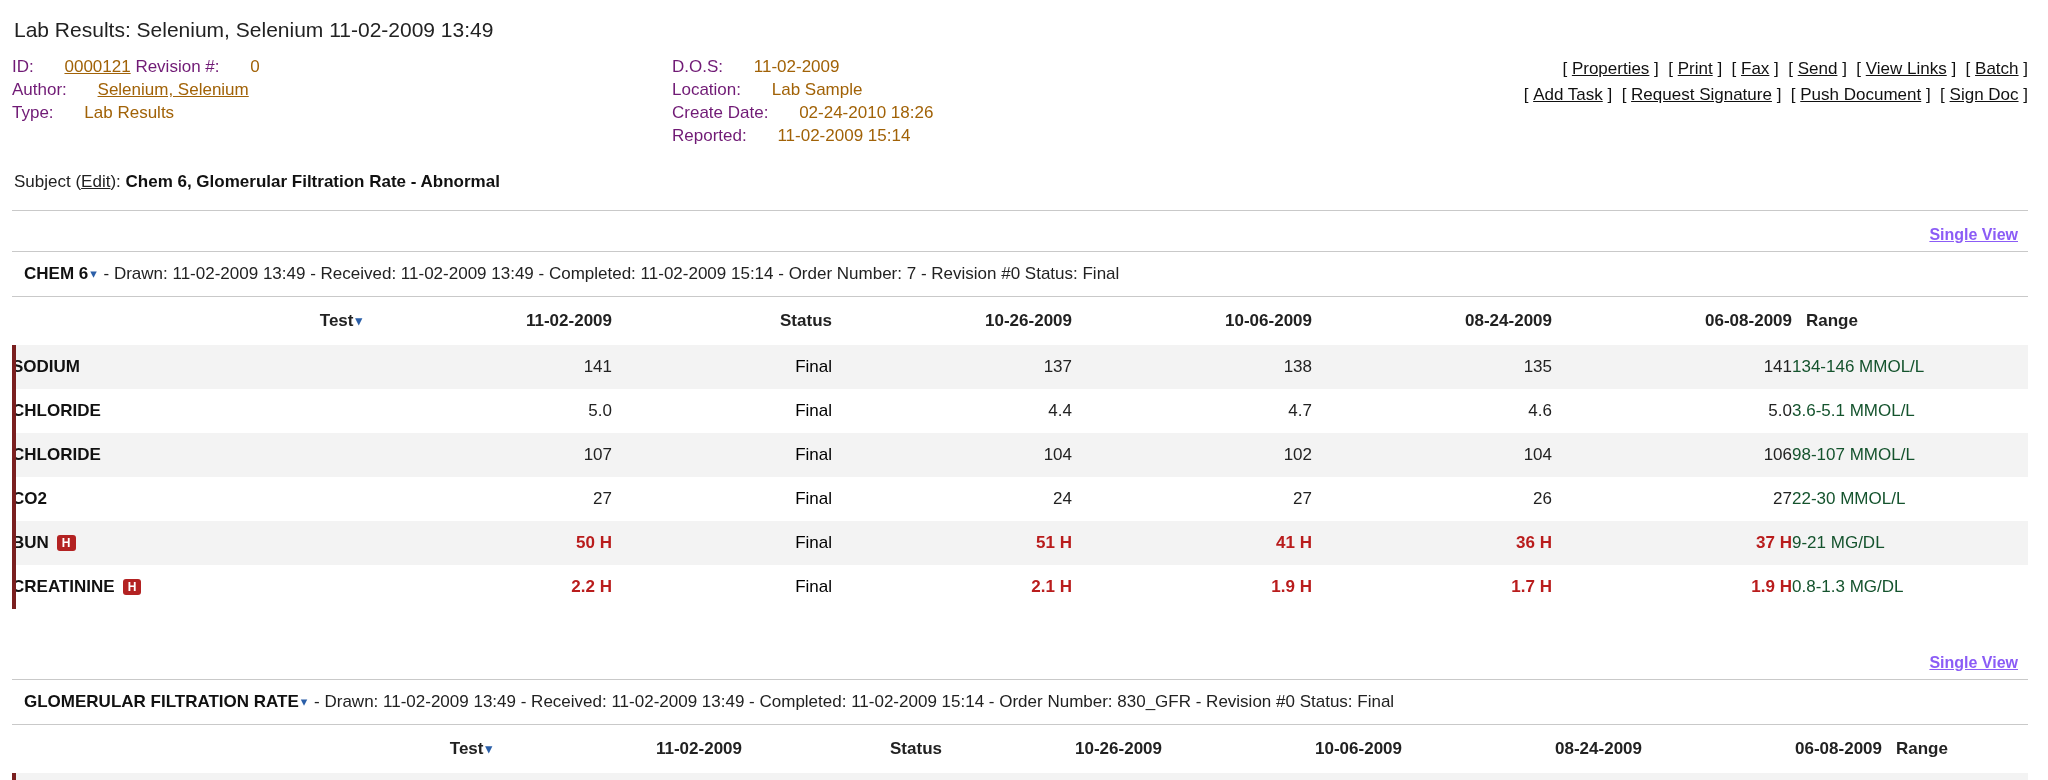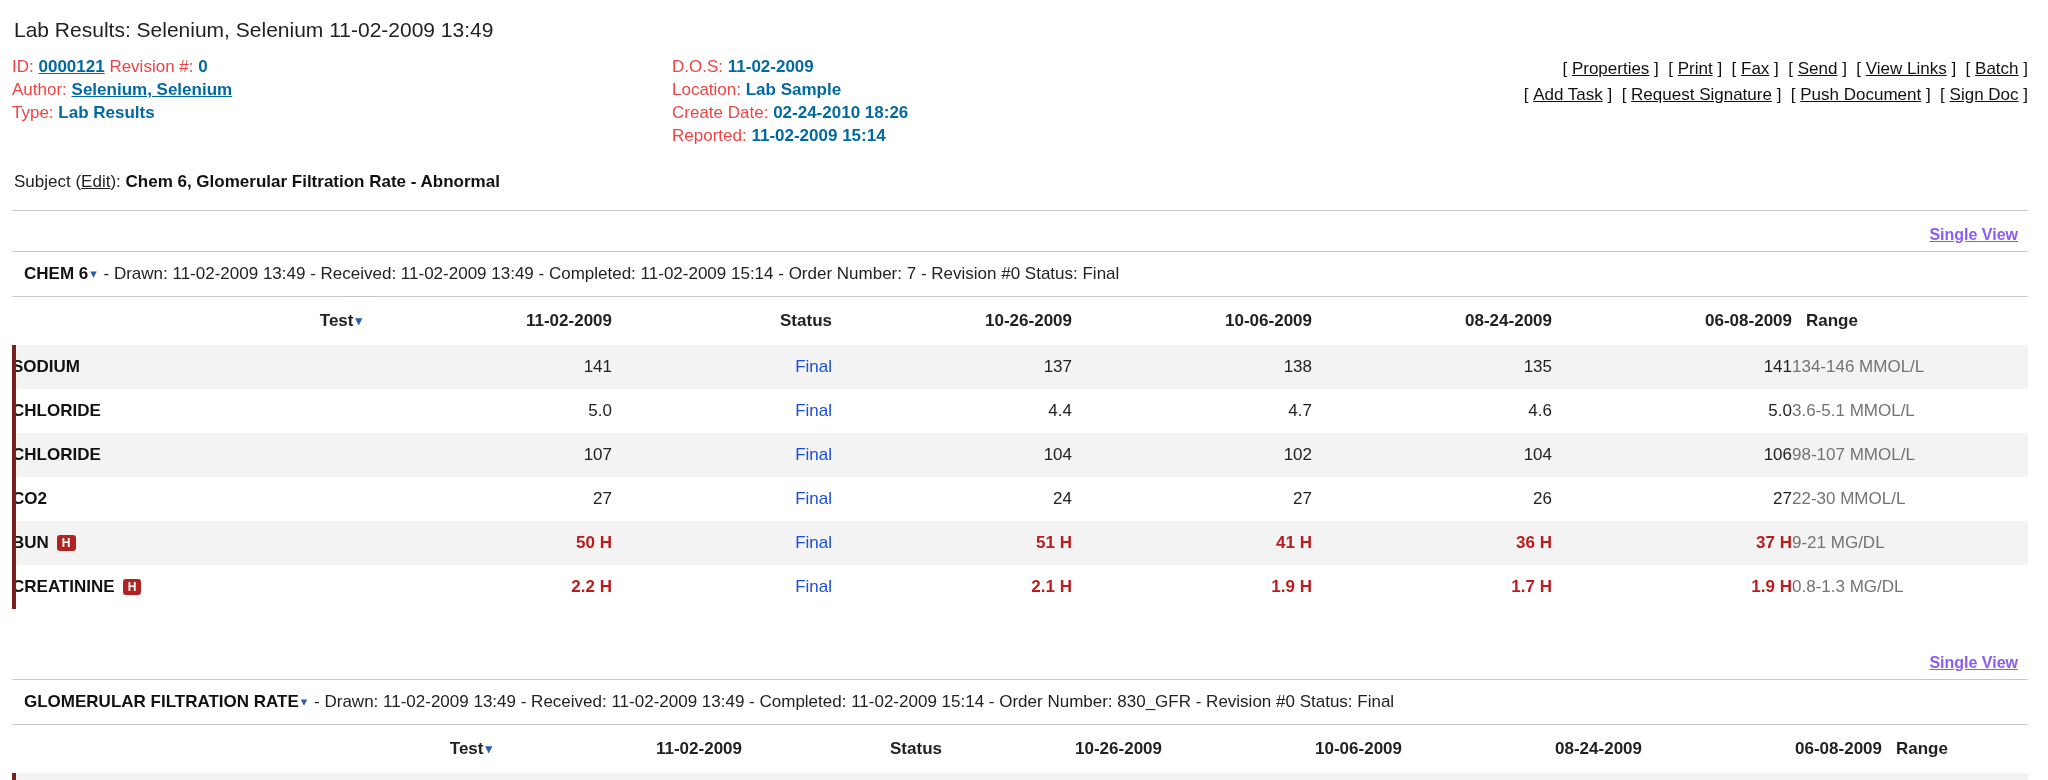--- a/index.html
+++ b/index.html
@@ -38,22 +38,22 @@
   .meta-col-mid {
     flex: 0 0 640px;
     line-height: 1.35;
   }
   .meta-col-right {
     flex: 1 1 auto;
     text-align: right;
     line-height: 1.5;
     white-space: nowrap;
   }
-  .meta-label { color: #ef4444; }
-  .meta-value { font-weight: bold; color: #0369a1; }
+  .meta-label { color: #701a75; }
+  .meta-value { font-weight: normal; color: #a16207; margin-left: 26px; }
   .meta-value.link {
     text-decoration: underline;
     cursor: pointer;
   }
   .action-link {
     text-decoration: underline;
     cursor: pointer;
     color: #111;
   }
   .bracket { color: #111; }
@@ -136,26 +136,26 @@
     width: 4px;
     background: #7a1f1f;
   }
   td.val {
     text-align: right;
     color: #222;
   }
   td.val.abnormal { color: #b91c1c; font-weight: bold; }
   td.status {
     text-align: right;
-    color: #1d4ed8;
+    color: #000000;
   }
   td.range {
     text-align: left;
     padding-left: 14px;
-    color: #737373;
+    color: #14532d;
   }
   .flag {
     display: inline-block;
     background: #b32222;
     color: #fff;
     font-size: 12px;
     font-weight: bold;
     border-radius: 3px;
     padding: 2px 5px;
     margin-left: 8px;

